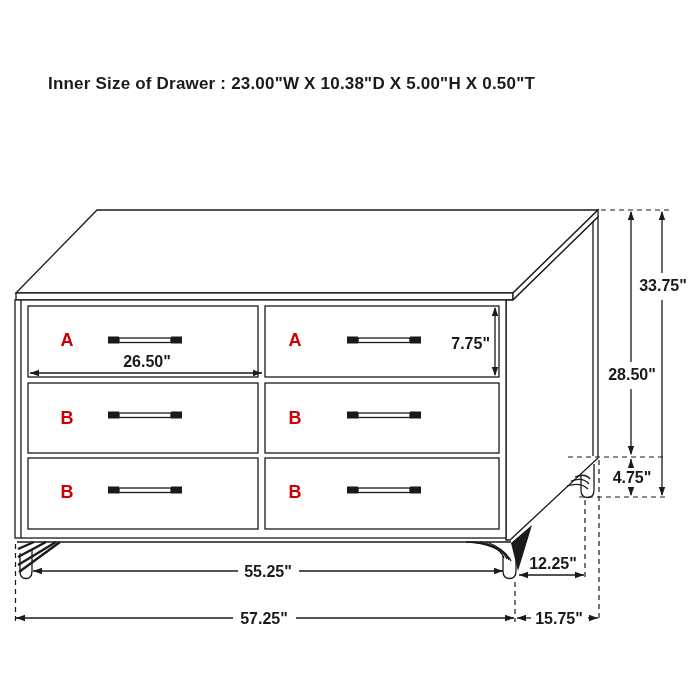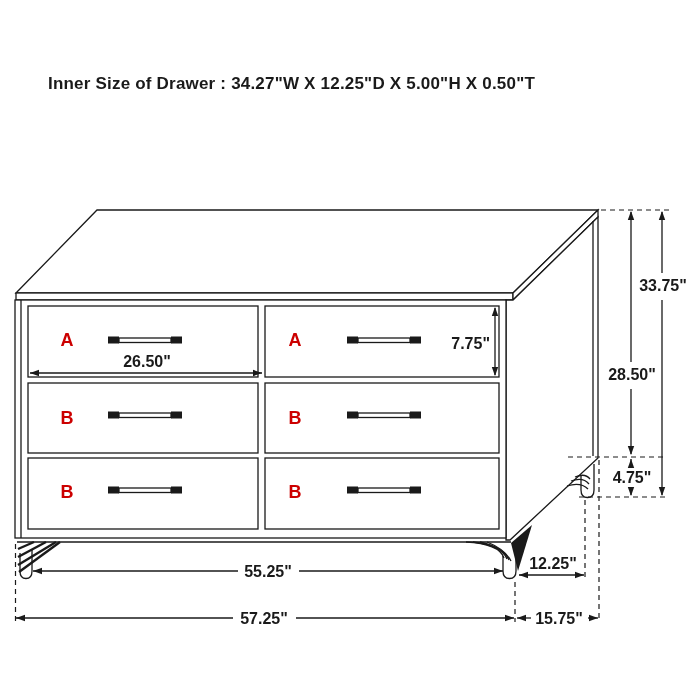--- a/index.html
+++ b/index.html
@@ -16,21 +16,21 @@
   .dash{stroke:#1a1a1a;stroke-width:1.2;fill:none;stroke-dasharray:5 4;}
   .thick{stroke:#1a1a1a;stroke-width:2.4;fill:none;}
   .arrow{fill:#1a1a1a;stroke:none;}
   .cap{fill:#1a1a1a;stroke:none;}
 </style>
 </head>
 <body>
 
 <div class="canvas">
 
-  <div class="title">Inner Size of Drawer : 34.27"W X 12.25"D X 5.00"H X 0.50"T</div>
+  <div class="title">Inner Size of Drawer : 23.00"W X 10.38"D X 5.00"H X 0.50"T</div>
 
   <svg width="700" height="700" viewBox="0 0 700 700">
 
     <g>
 
       <polygon class="fillw" points="16,293 97,210 598,210 513,293"></polygon>
 
       <rect class="fillw" x="16" y="293" width="497" height="7"></rect>
 
       <polygon class="fillw" points="513,293 598,210 598,217 513,300"></polygon>

